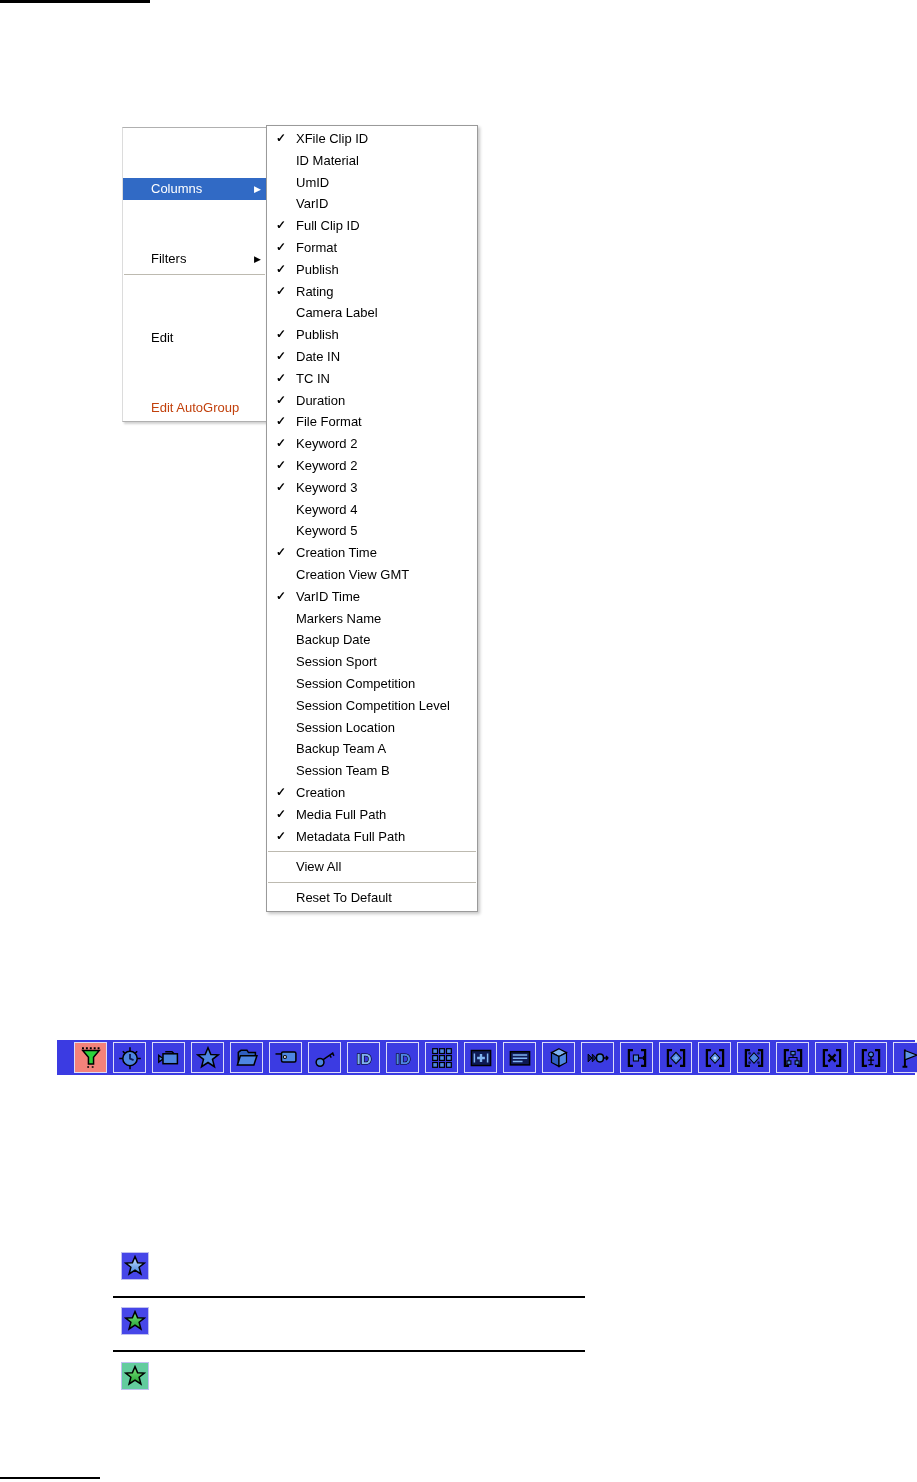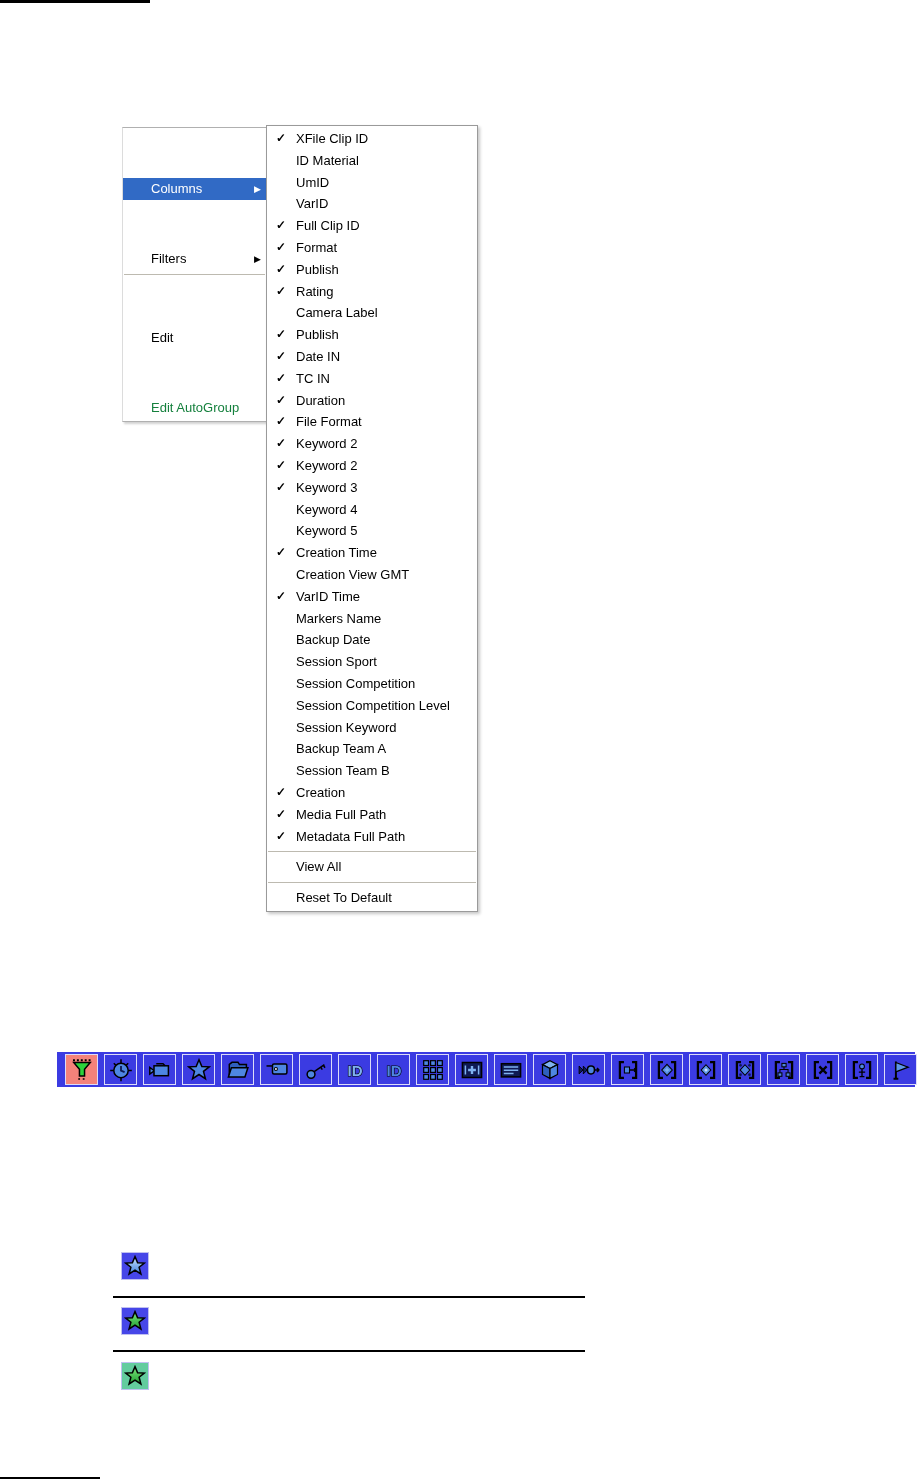--- a/index.html
+++ b/index.html
@@ -9,37 +9,37 @@
   #header-rule{left:0;top:1;width:150px;height:3px;}
   #footer-rule{left:0;top:1477px;width:100px;height:2px;}
 
   
   .menu{position:absolute;left:122px;top:127px;width:145px;background:#fff;
         border:1px solid #b0b0b0;border-left-color:#dcdcdc;box-shadow:2px 2px 2px rgba(0,0,0,.18);
         padding:2px 0;box-sizing:border-box;z-index:1;}
   .mi{height:22px;line-height:22px;font-size:13px;color:#000;position:relative;
       padding-left:28px;white-space:nowrap;cursor:default;margin-top:48px;}
   .mi.sel{background:#316ac5;color:#fff;}
-  .mi.dis{color:#15803d;}
+  .mi.dis{color:#c2410c;}
   .mi .mi-arrow{position:absolute;right:5px;top:0;font-size:9px;line-height:22px;}
   .msep{height:9px;position:relative;}
   .msep::after{content:"";position:absolute;left:1px;right:1px;top:4px;height:1px;background:#bdbab0;}
 
   
   .submenu{position:absolute;left:266px;top:125px;width:212px;background:#fff;
         border:1px solid #9a9a9a;box-shadow:2px 2px 3px rgba(0,0,0,.22);
         padding:2px 0;box-sizing:border-box;z-index:2;}
   .smi{height:21.8px;line-height:21.8px;font-size:13px;color:#000;position:relative;
        padding-left:29px;white-space:nowrap;cursor:default;}
   .smi .check{position:absolute;left:9px;top:0;width:16px;font-size:12px;font-weight:bold;
        line-height:21.8px;color:#000;}
 
   
   .toolbar{position:absolute;left:57px;top:1040px;width:858px;height:35px;background:#3b3be2;
-       display:flex;align-items:center;gap:6px;padding-left:8px;box-sizing:border-box;margin-top:12px;}
+       display:flex;align-items:center;gap:6px;padding-left:17px;box-sizing:border-box;}
   .tbtn{width:31px;height:29px;border:1px solid #dcdcf8;background:#3b3be2;flex:0 0 auto;
        display:flex;align-items:center;justify-content:center;cursor:pointer;}
   .tbtn.active{background:#f4827a;}
   .tbtn svg{display:block;}
 
   
   .legend-item{position:absolute;left:121px;width:26px;height:26px;border:1px solid #c0c0f0;
        display:flex;align-items:center;justify-content:center;}
   .legend-rule{position:absolute;left:113px;width:472px;height:2px;background:#000;}
   #legend-item-0{top:1252px;} #legend-rule-0{top:1296px;}
@@ -81,21 +81,21 @@
       <div class="smi"><span>Keyword 4</span></div>
       <div class="smi"><span>Keyword 5</span></div>
       <div class="smi"><span class="check">✓</span><span>Creation Time</span></div>
       <div class="smi"><span>Creation View GMT</span></div>
       <div class="smi"><span class="check">✓</span><span>VarID Time</span></div>
       <div class="smi"><span>Markers Name</span></div>
       <div class="smi"><span>Backup Date</span></div>
       <div class="smi"><span>Session Sport</span></div>
       <div class="smi"><span>Session Competition</span></div>
       <div class="smi"><span>Session Competition Level</span></div>
-      <div class="smi"><span>Session Keyword</span></div>
+      <div class="smi"><span>Session Location</span></div>
       <div class="smi"><span>Backup Team A</span></div>
       <div class="smi"><span>Session Team B</span></div>
       <div class="smi"><span class="check">✓</span><span>Creation</span></div>
       <div class="smi"><span class="check">✓</span><span>Media Full Path</span></div>
       <div class="smi"><span class="check">✓</span><span>Metadata Full Path</span></div>
       <div class="msep"></div>
       <div class="smi"><span>View All</span></div>
       <div class="msep"></div>
       <div class="smi"><span>Reset To Default</span></div>
     </div>

